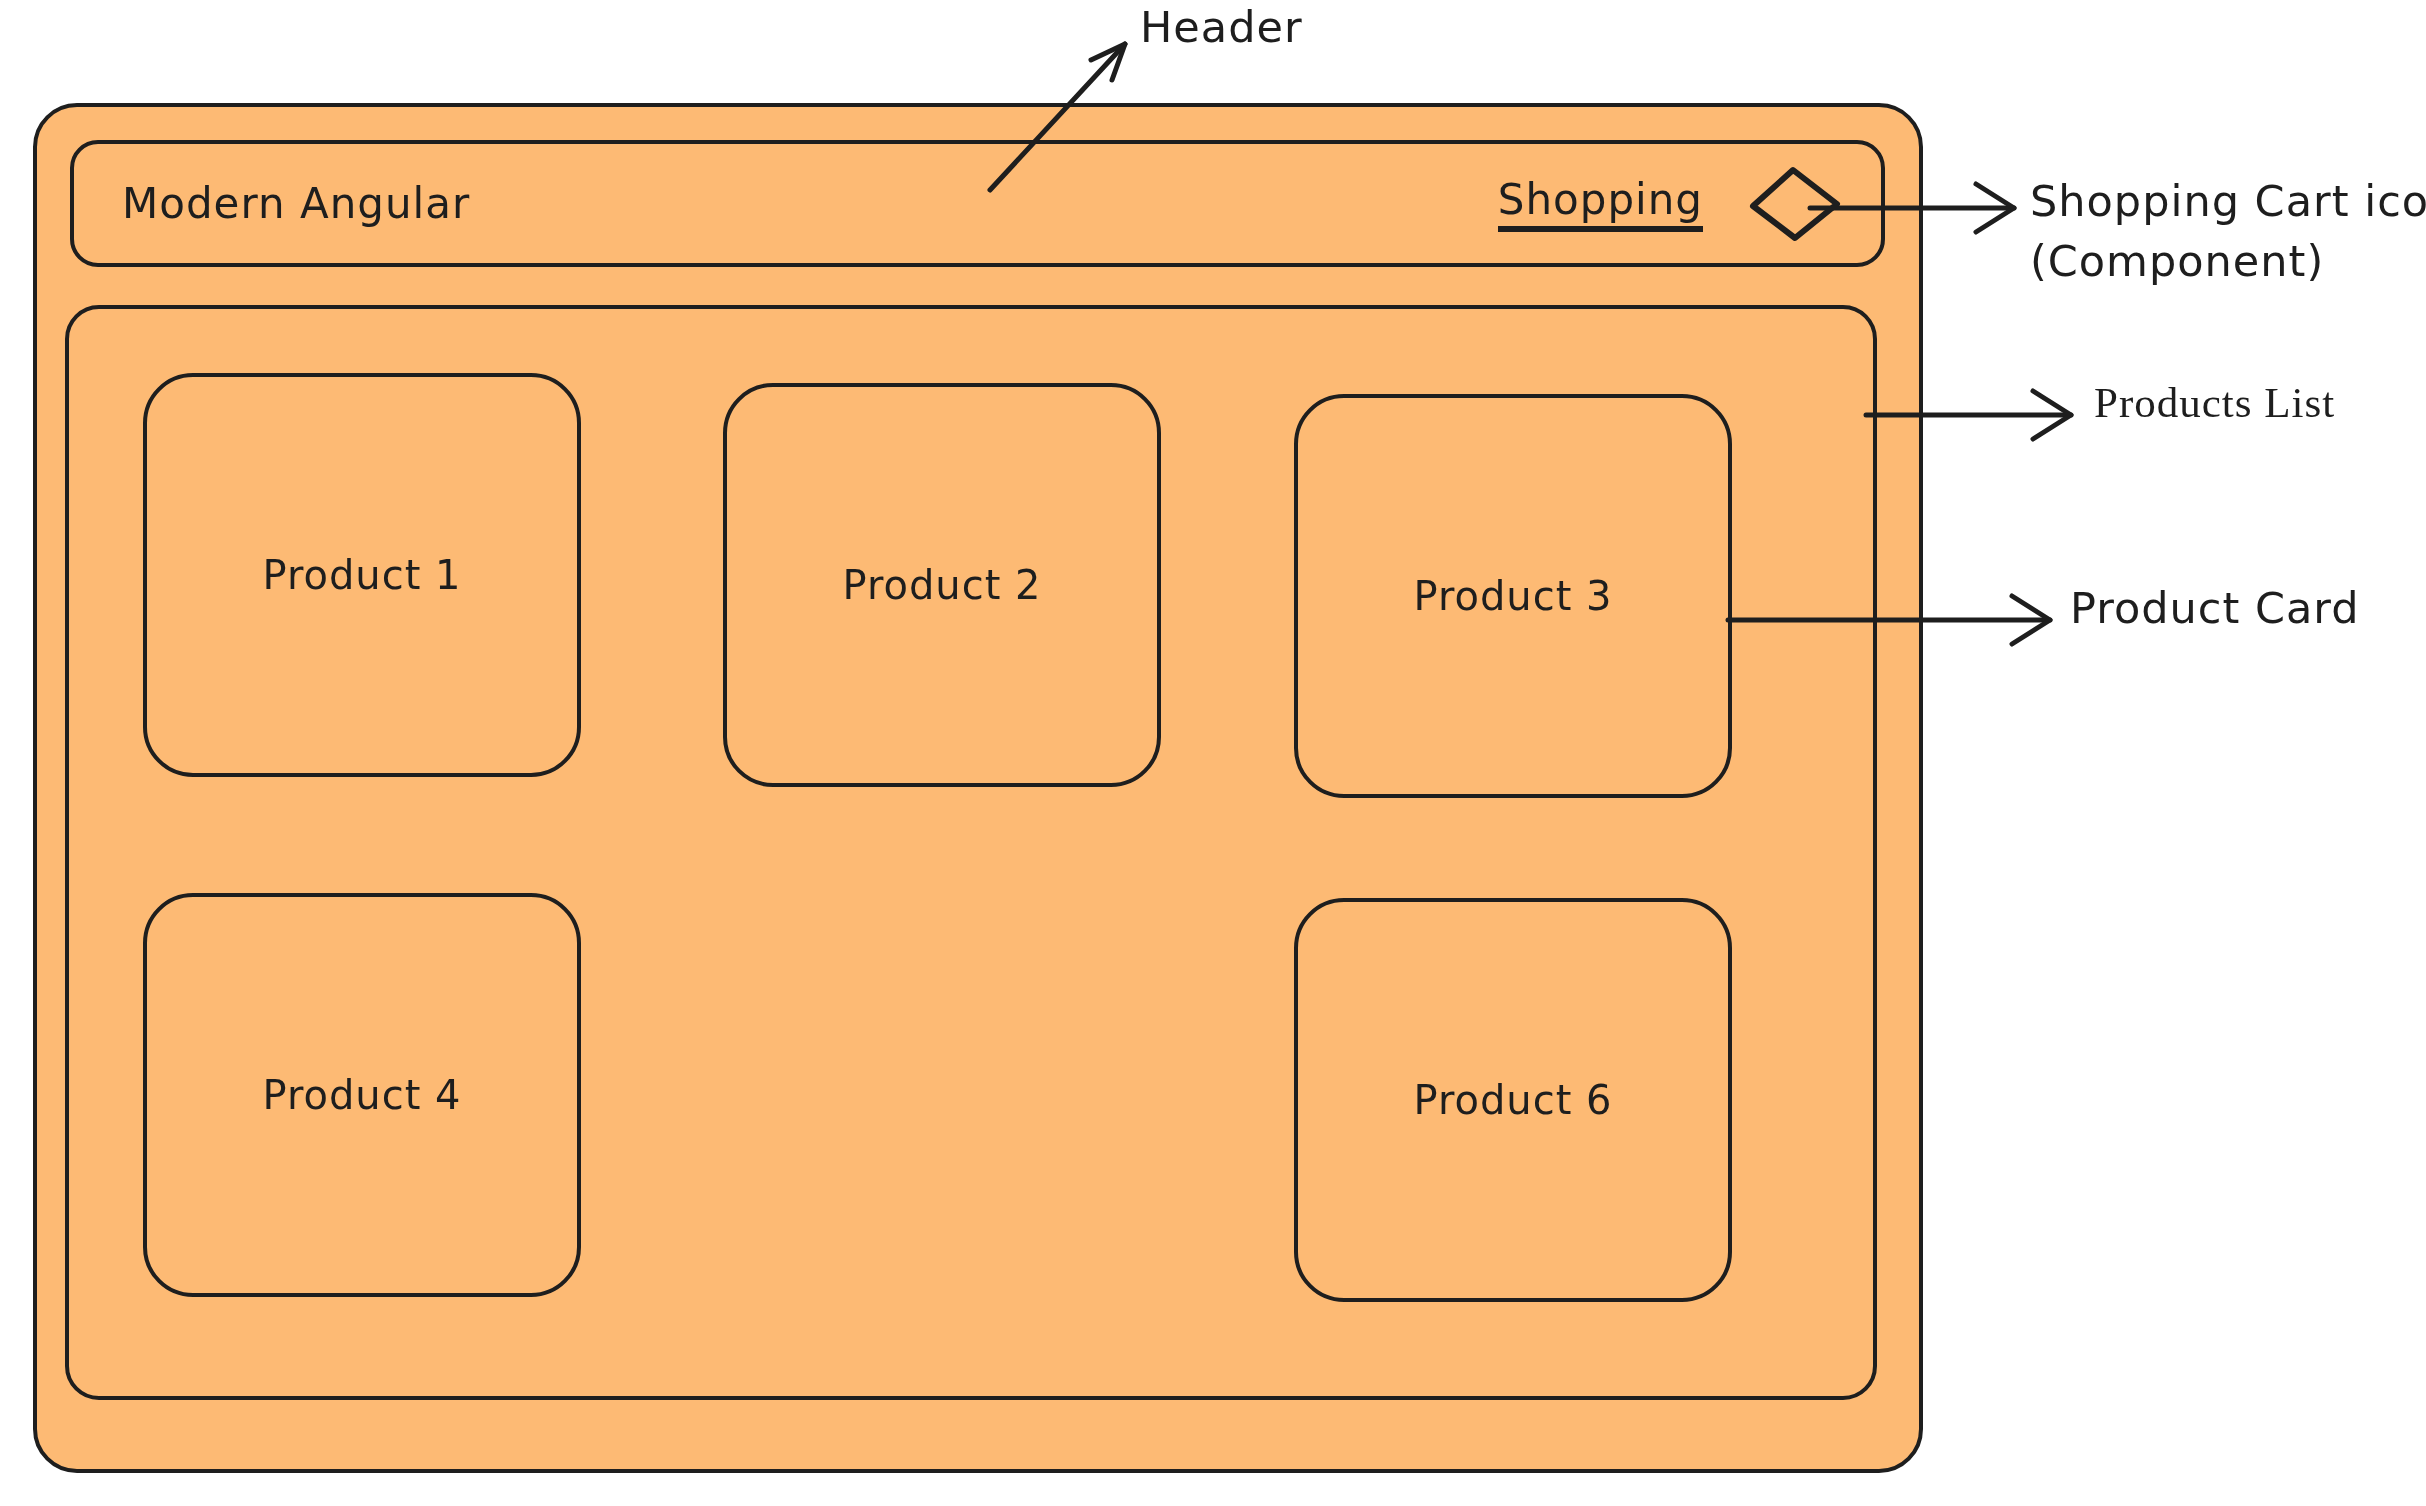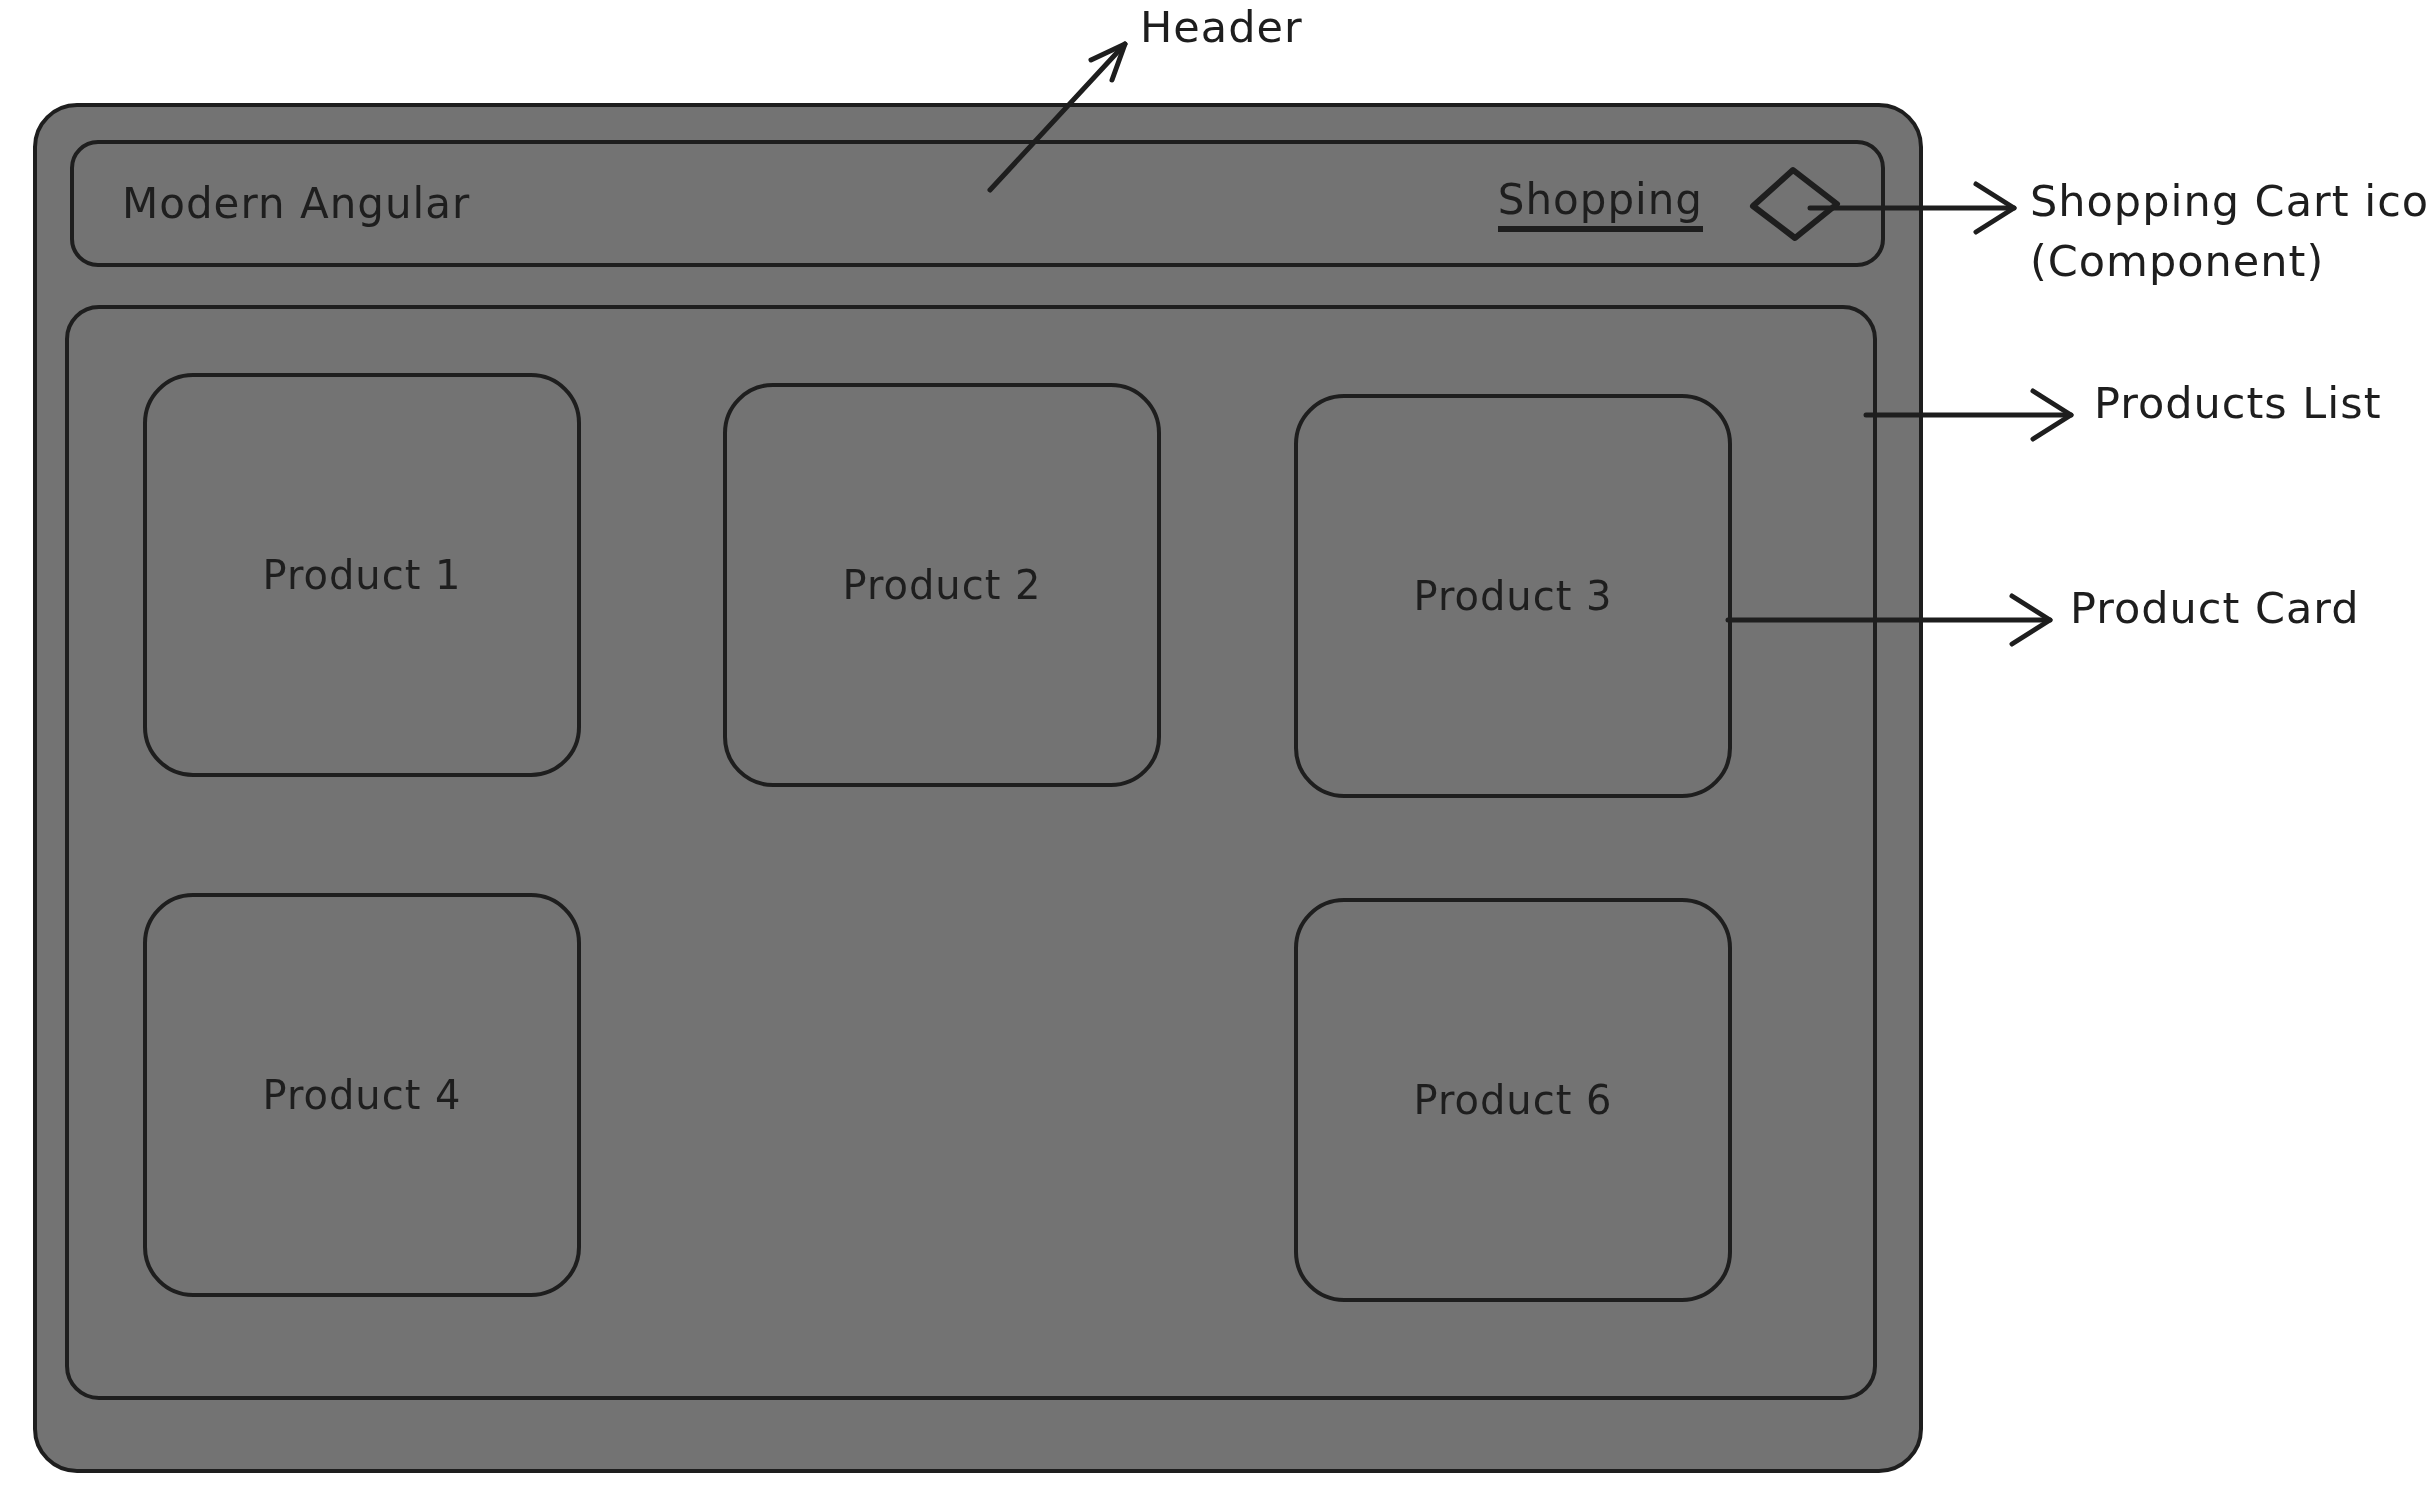--- a/index.html
+++ b/index.html
@@ -12,21 +12,21 @@
     width: 2426px;
     height: 1506px;
     background: #ffffff;
     font-family: "DejaVu Sans", "Liberation Sans", sans-serif;
     color: #1e1e1e;
     overflow: hidden;
   }
   .sketch-box {
     position: absolute;
     border: 4px solid #1e1e1e;
-    background: #737373;
+    background: #fdba74;
     box-sizing: border-box;
   }
   
   .browser-window {
     left: 33px; top: 103px;
     width: 1890px; height: 1370px;
     border-radius: 44px;
   }
   
   .app-header {
@@ -144,21 +144,21 @@
 
   <div class="annotation" style="left:2030px; top:176px;">
     <span>Shopping Cart icon</span>
     <span class="line2">(Component)</span>
   </div>
   <svg class="arrow-svg" style="left:1800px; top:170px;" width="230" height="80" viewBox="0 0 230 80">
     <path d="M10 38 L214 38"></path>
     <path d="M176 14 L214 38 L176 62"></path>
   </svg>
 
-  <div class="annotation" style="left:2094px; top:378px;">Products List</div>
+  <div class="annotation" style="left:2094px; top:378px;font-family:Liberation Serif, serif;">Products List</div>
   <svg class="arrow-svg" style="left:1855px; top:377px;" width="230" height="80" viewBox="0 0 230 80">
     <path d="M11 38 L216 38"></path>
     <path d="M178 14 L216 38 L178 62"></path>
   </svg>
 
   <div class="annotation" style="left:2070px; top:583px;text-align:center;">Product Card</div>
   <svg class="arrow-svg" style="left:1716px; top:582px;" width="350" height="80" viewBox="0 0 350 80">
     <path d="M12 38 L334 38"></path>
     <path d="M296 14 L334 38 L296 62"></path>
   </svg>

